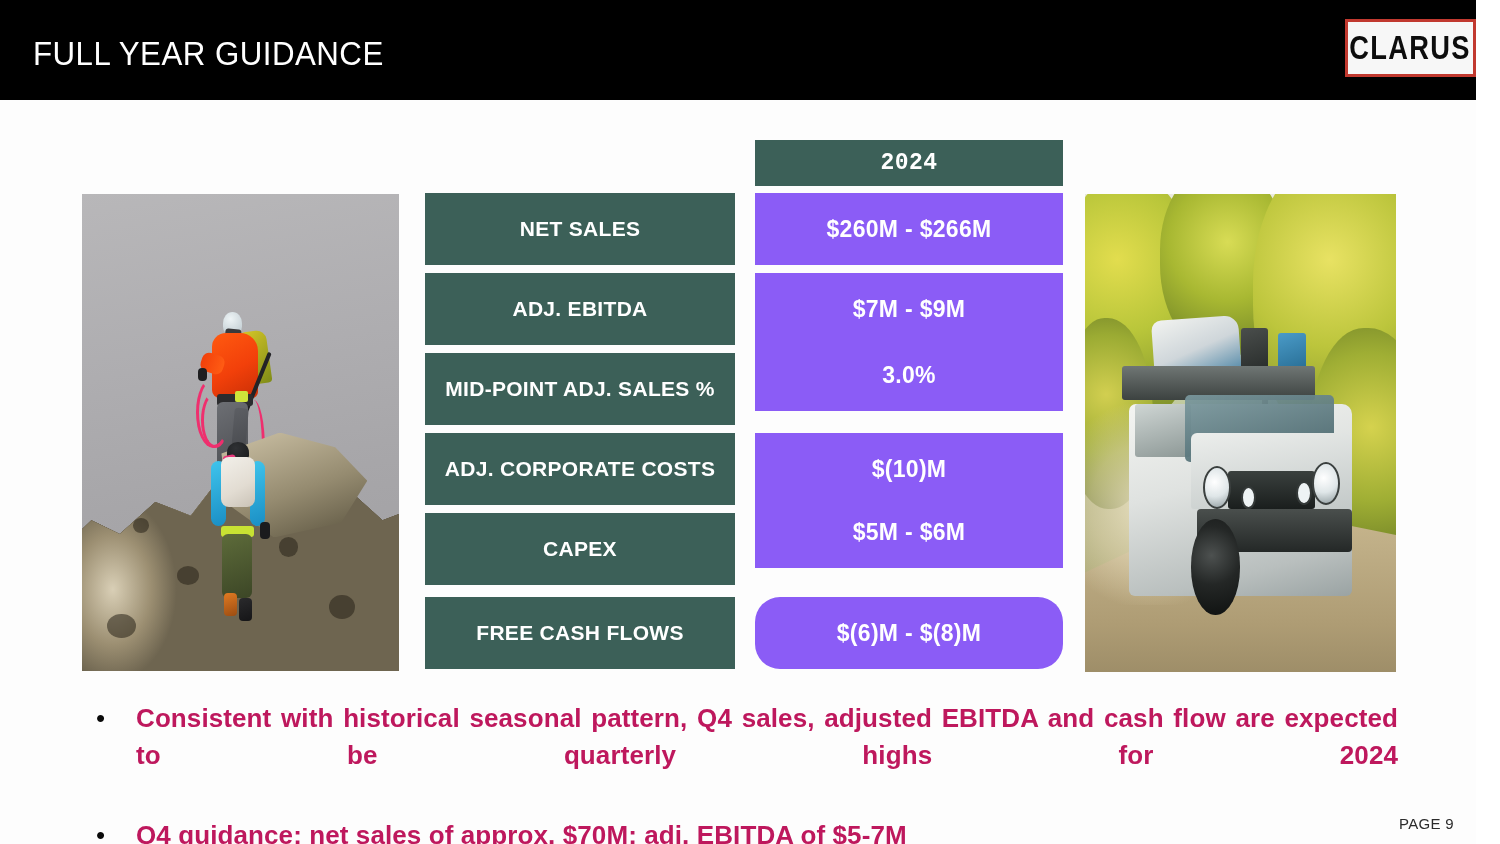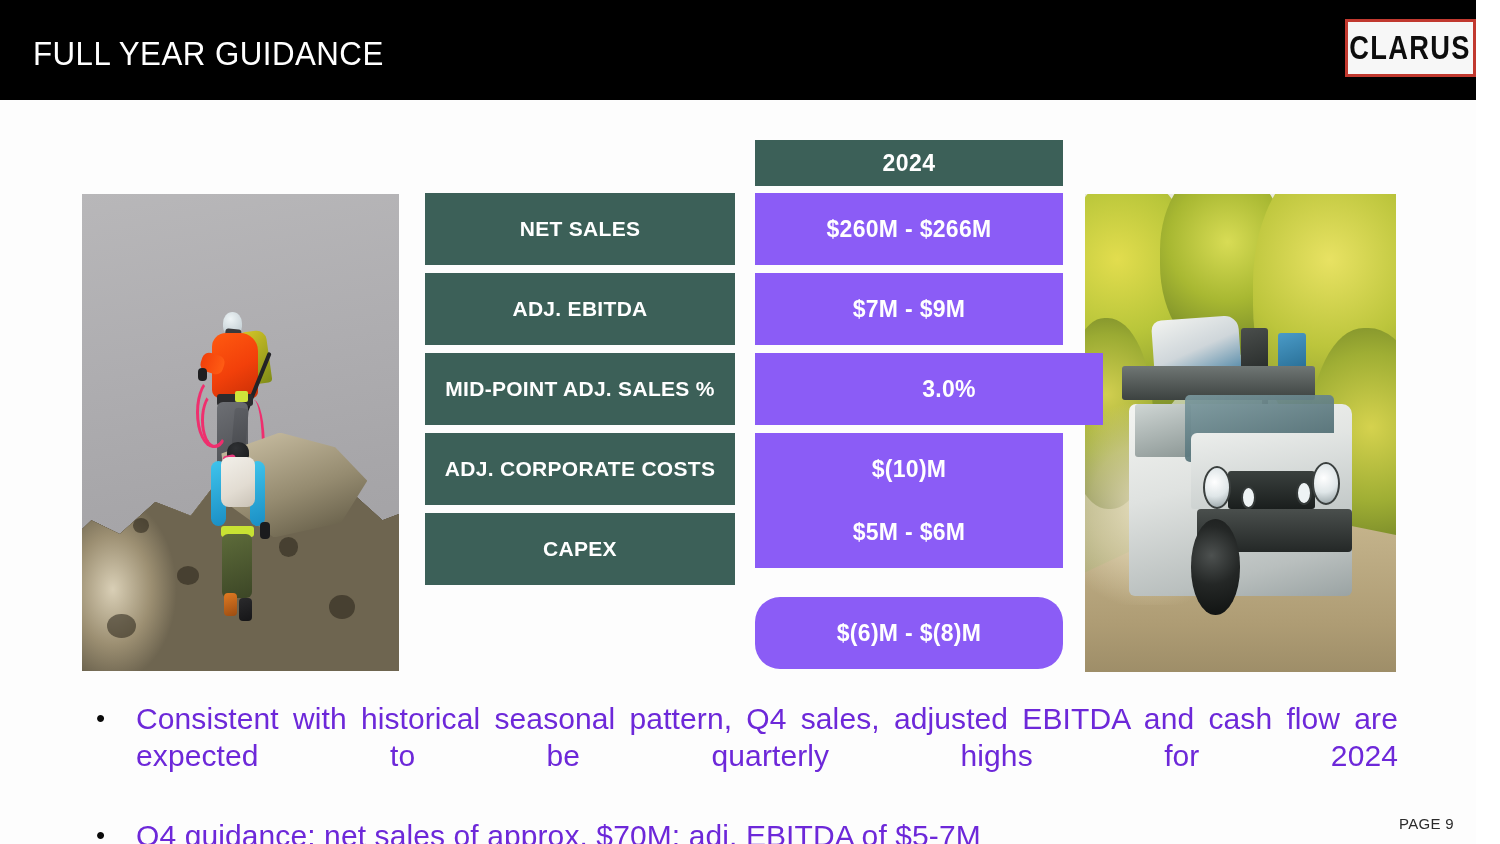--- a/index.html
+++ b/index.html
@@ -226,21 +226,21 @@
 
   
   .table-header {
     position: absolute;
     left: 755px; top: 140px;
     width: 308px; height: 46px;
     background: #3c6058;
     display: flex; align-items: center; justify-content: center;
   }
   .table-header-label {
-    font-family: Liberation Sans, sans-serif;
+    font-family: Liberation Mono, monospace;
     font-size: 23px; font-weight: 700; color: #ffffff;
     letter-spacing: .4px;
   }
   .row-label {
     position: absolute;
     left: 425px; width: 310px; height: 72px;
     background: #3c6058;
     display: flex; align-items: center; justify-content: center;
     text-align: center;
   }
@@ -277,24 +277,24 @@
     font-size: 26px;
     line-height: 36px;
     color: #0a0a0a;
     text-align: left;
     padding-left: 8px;
     box-sizing: border-box;
   }
   .bullet-text {
     flex: 1 1 auto;
     font-family: "Liberation Sans Narrow", "Liberation Sans", sans-serif;
-    font-size: 30px;
-    font-weight: 400;
+    font-size: 26px;
+    font-weight: 700;
     line-height: 37px;
-    color: #6d28d9;
+    color: #be185d;
     letter-spacing: .1px;
   }
   .bullet-text.justified { text-align: justify; }
   .bullet-text.justified::after { content: ""; display: inline-block; width: 100%; }
 
   .page-number {
     position: absolute;
     right: 22px; bottom: 12px;
     font-family: "Liberation Sans", sans-serif;
     font-size: 15px;
@@ -404,38 +404,41 @@
   <div class="row-label" style="top:273px;">
       <span>ADJ. EBITDA</span>
     </div>
   <div class="row-value" style="top:273px;">
       <span>$7M - $9M</span>
     </div>
 
   <div class="row-label" style="top:353px;">
       <span>MID-POINT ADJ. SALES %</span>
     </div>
-  <div class="row-value" style="top:353px;padding-left:40px;">
+  <div class="row-value" style="top:339px;">
       <span>3.0%</span>
     </div>
 
   <div class="row-label" style="top:433px;">
       <span>ADJ. CORPORATE COSTS</span>
     </div>
   <div class="row-value" style="top:433px;">
       <span>$(10)M</span>
     </div>
 
   <div class="row-label" style="top:513px;">
       <span>CAPEX</span>
     </div>
   <div class="row-value" style="top:496px;">
       <span>$5M - $6M</span>
     </div>
 
+  <div class="row-label" style="top:597px;">
+      <span>FREE CASH FLOWS</span>
+    </div>
   <div class="row-value" style="top:597px;border-radius:25px;">
       <span>$(6)M - $(8)M</span>
     </div>
 
   <div class="bullets">
     <div class="bullet-row">
       <div class="bullet-dot">•</div>
       <div class="bullet-text justified">Consistent with historical seasonal pattern, Q4 sales, adjusted EBITDA and cash flow are expected to be quarterly highs for 2024</div>
     </div>
     <div class="bullet-row">

